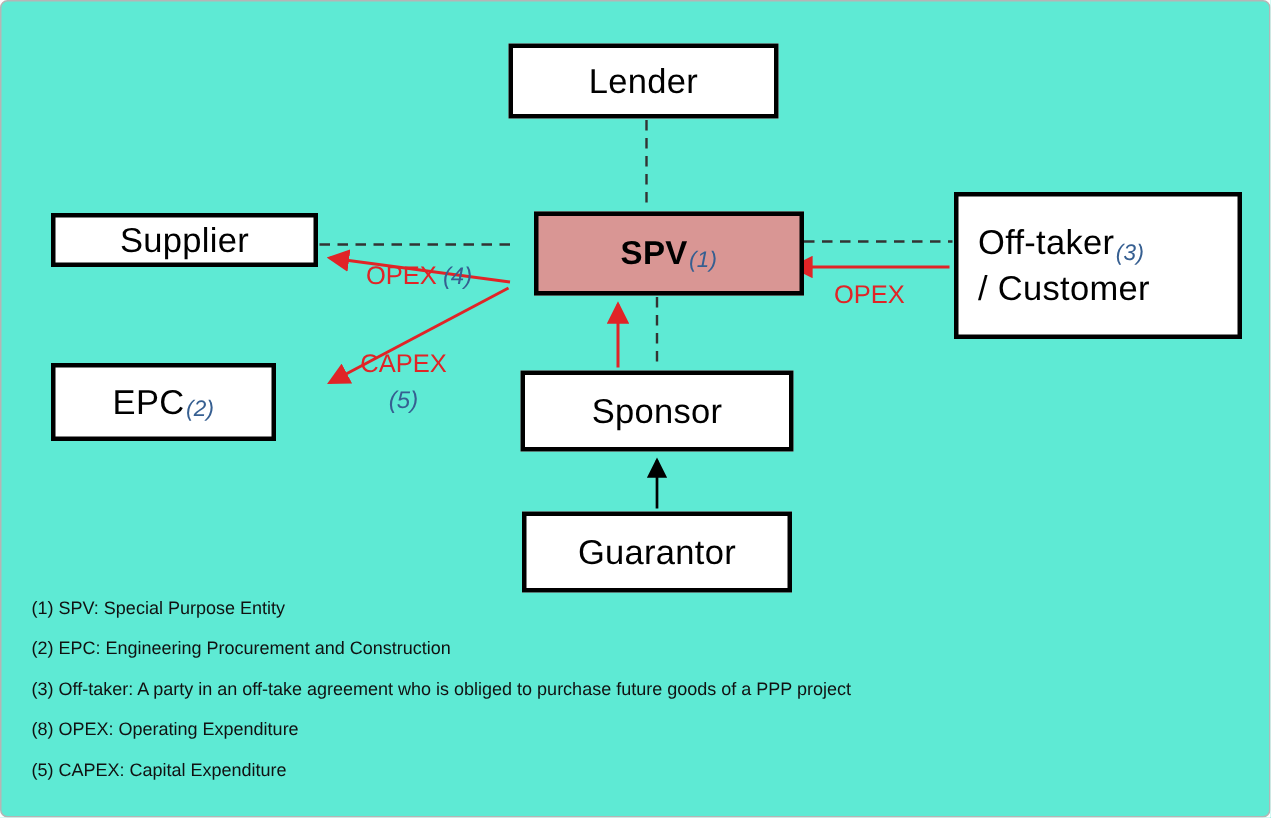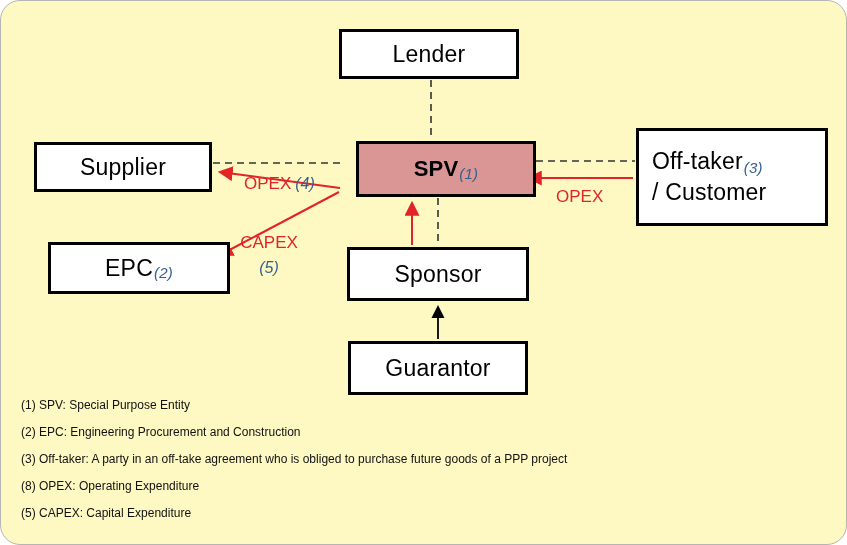--- a/index.html
+++ b/index.html
@@ -2,22 +2,22 @@
 <html><head>
 <meta charset="utf-8">
 <style>
   html, body { margin: 0; padding: 0; background: #fff; }
   .canvas {
     position: relative;
     width: 847px;
     height: 545px;
     box-sizing: border-box;
     border: 1px solid #b5b5b5;
-    border-radius: 20px;
-    background: #fef9c3;
+    border-radius: 5px;
+    background: #5eead4;
     font-family: "Liberation Sans", sans-serif;
     overflow: hidden;
   }
   .node {
     position: absolute;
     box-sizing: border-box;
     border: 3px solid #000;
     background: #fff;
     display: flex;
     align-items: center;
@@ -29,27 +29,27 @@
   .node .sub {
     color: #365f91;
     font-style: italic;
     font-weight: 400;
     font-size: 15px;
     position: relative;
     top: 4px;
     margin-left: 1px;
   }
   #node-lender    { left: 338px; top: 28px;  width: 180px; height: 50px; }
-  #node-supplier  { left: 33px;  top: 141px; width: 178px; height: 50px; }
+  #node-supplier  { left: 33px;  top: 141px; width: 178px; height: 36px; }
   #node-spv       { left: 341px; top: 140px; width: 180px; height: 56px;
                     background: #d99694; font-weight: bold; font-size: 22px; margin-left: 14px; }
   #node-offtaker  { left: 635px; top: 127px; width: 192px; height: 98px;
                     flex-direction: column; align-items: flex-start;
                     justify-content: center; padding-left: 13px; line-height: 1.35; }
-  #node-epc       { left: 47px;  top: 241px; width: 182px; height: 52px; align-items: center; }
+  #node-epc       { left: 33px;  top: 241px; width: 150px; height: 52px; align-items: center; }
   #node-sponsor   { left: 346px; top: 246px; width: 182px; height: 54px; }
   #node-guarantor { left: 347px; top: 340px; width: 180px; height: 54px; }
 
   .svg-overlay {
     position: absolute;
     left: 0; top: 0;
     width: 847px; height: 545px;
     pointer-events: none;
   }
   .edge-label {

